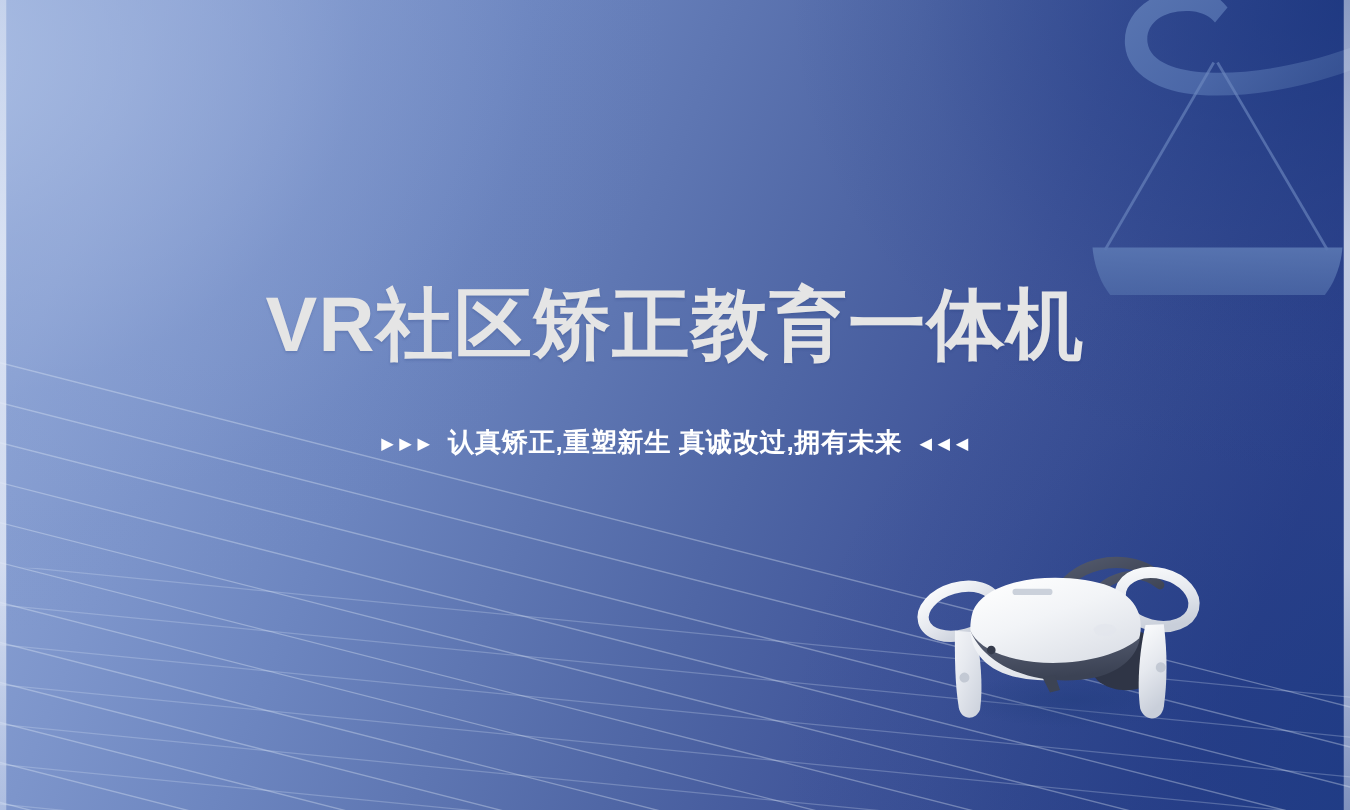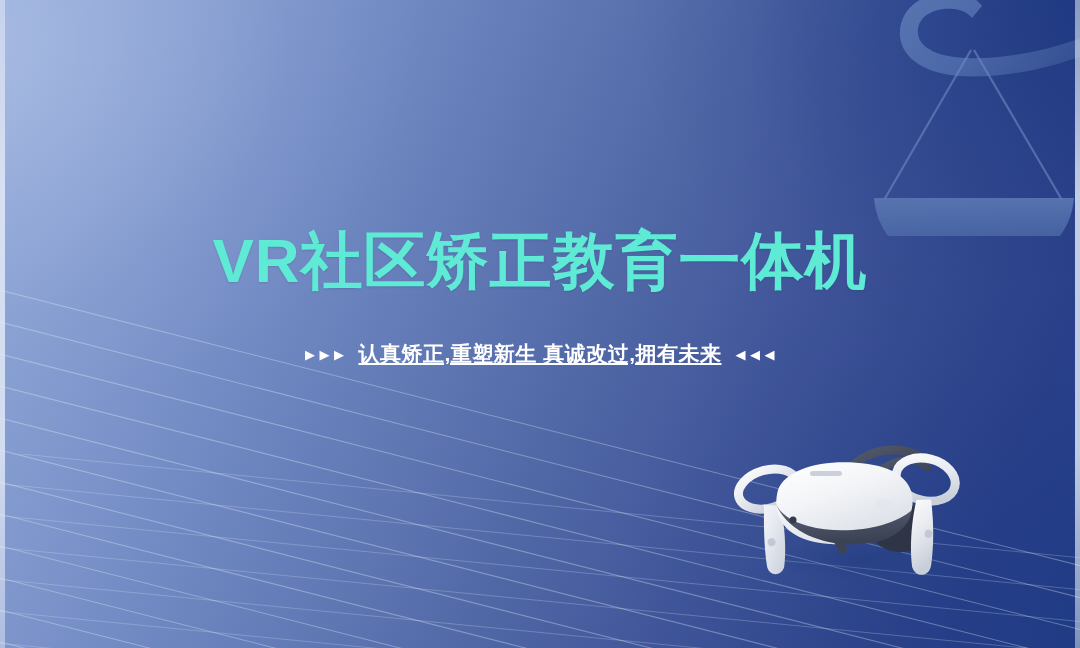--- a/index.html
+++ b/index.html
@@ -122,21 +122,21 @@
     width: 1080px;
     height: 648px;
   }
 
   .title {
     position: absolute;
     left: 0;
     right: 0;
     top: 228px;
     text-align: center;
-    color: #5eead4;
+    color: #e5e5e5;
     font-size: 62px;
     font-weight: 700;
     letter-spacing: 1px;
     line-height: 1.05;
     white-space: nowrap;
     text-shadow: 0 1px 2px rgba(30,52,110,0.18);
   }
 
   .subtitle {
     position: absolute;
@@ -155,21 +155,21 @@
   }
   .tri-group {
     display: inline-flex;
     align-items: center;
     gap: 4px;
     font-size: 13px;
     line-height: 1;
     color: #ffffff;
   }
   .tri-group span { display: inline-block; }
-  .subtitle-text { display: inline-block; text-decoration: underline; }
+  .subtitle-text { display: inline-block; }
 
   
   .vr-headset {
     position: absolute;
     left: 716px;
     top: 428px;
     width: 274px;
     height: 166px;
     pointer-events: none;
   }

